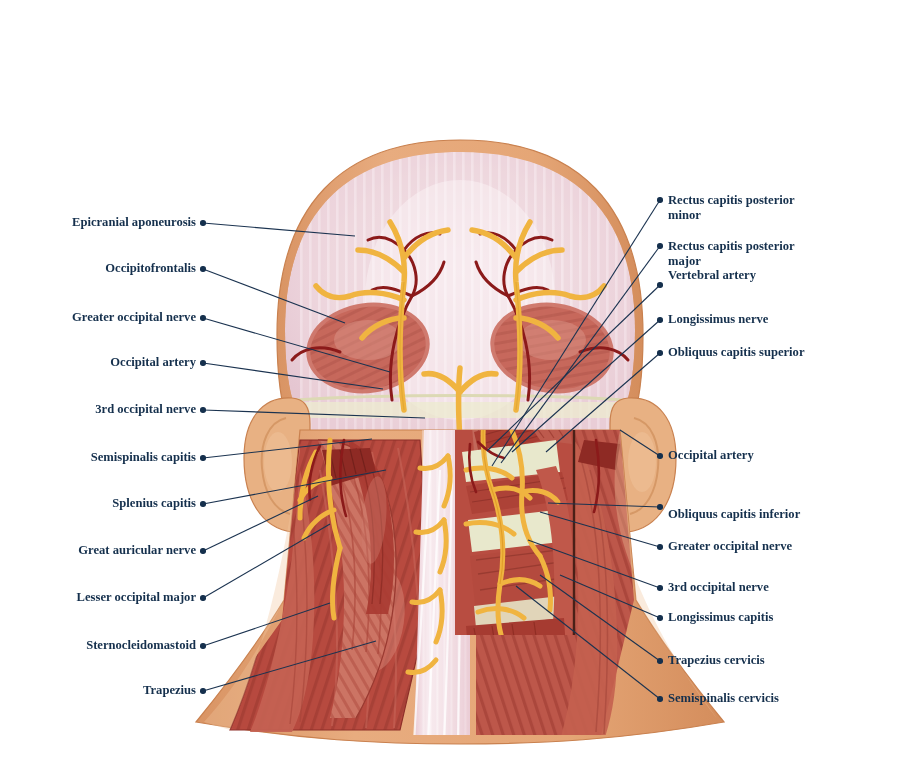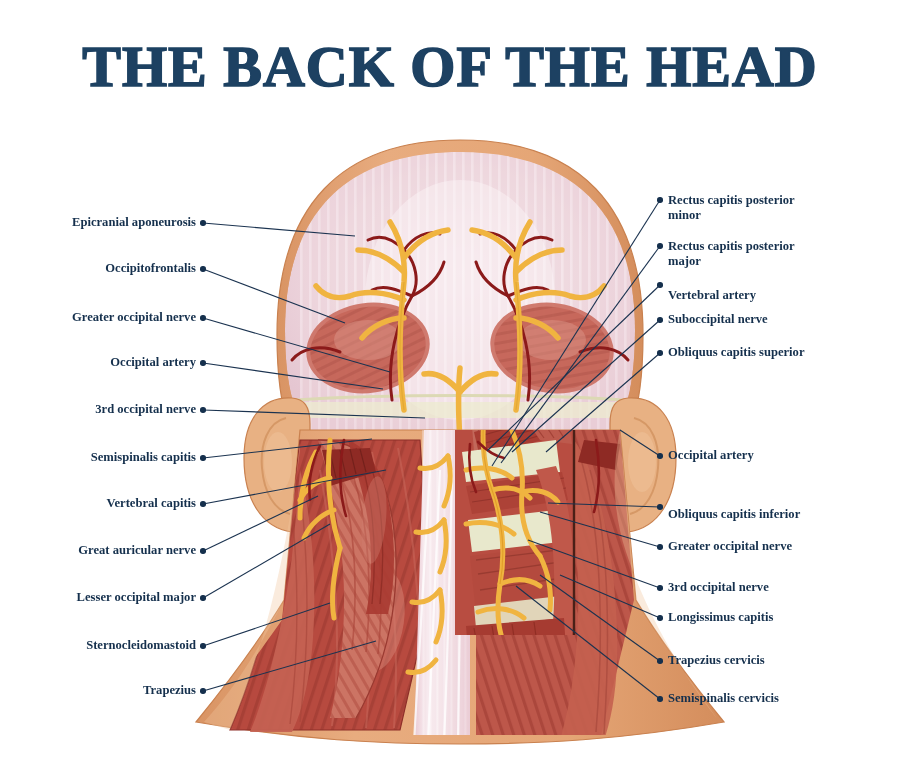--- a/index.html
+++ b/index.html
@@ -29,21 +29,20 @@
   .lbl.left{text-align:left;}
   .lbl.right{text-align:left;}
   .dot{position:absolute;width:5.5px;height:5.5px;border-radius:50%;
        background:#15304d;}
 </style>
 </head>
 <body>
 
 <div id="stage">
 
-  <div class="title">THE BACK OF THE HEAD</div>
 
   <div id="figure">
   <svg viewBox="0 0 900 779" xmlns="http://www.w3.org/2000/svg">
     <defs>
 
       <pattern id="striations" width="9" height="10" patternUnits="userSpaceOnUse">
         <rect width="9" height="10" fill="#efd7de"></rect>
         <rect x="3" width="2.6" height="10" fill="#fbf1f4" opacity="0.95"></rect>
       </pattern>
       <pattern id="striations2" width="7" height="10" patternUnits="userSpaceOnUse">
@@ -390,39 +389,39 @@
       <div class="lbl left" style="top: 261px; right: 704px;">Occipitofrontalis</div>
       <div class="dot" style="left: 200.25px; top: 266.25px;"></div>
       <div class="lbl left" style="top: 310px; right: 704px;">Greater occipital nerve</div>
       <div class="dot" style="left: 200.25px; top: 315.25px;"></div>
       <div class="lbl left" style="top: 355px; right: 704px;">Occipital artery</div>
       <div class="dot" style="left: 200.25px; top: 360.25px;"></div>
       <div class="lbl left" style="top: 402px; right: 704px;">3rd occipital nerve</div>
       <div class="dot" style="left: 200.25px; top: 407.25px;"></div>
       <div class="lbl left" style="top: 450px; right: 704px;">Semispinalis capitis</div>
       <div class="dot" style="left: 200.25px; top: 455.25px;"></div>
-      <div class="lbl left" style="top: 496px; right: 704px;">Vertebral capitis</div>
+      <div class="lbl left" style="top: 496px; right: 704px;">Splenius capitis</div>
       <div class="dot" style="left: 200.25px; top: 501.25px;"></div>
       <div class="lbl left" style="top: 543px; right: 704px;">Great auricular nerve</div>
       <div class="dot" style="left: 200.25px; top: 548.25px;"></div>
       <div class="lbl left" style="top: 590px; right: 704px;">Lesser occipital major</div>
       <div class="dot" style="left: 200.25px; top: 595.25px;"></div>
       <div class="lbl left" style="top: 638px; right: 704px;">Sternocleidomastoid</div>
       <div class="dot" style="left: 200.25px; top: 643.25px;"></div>
       <div class="lbl left" style="top: 683px; right: 704px;">Trapezius</div>
       <div class="dot" style="left: 200.25px; top: 688.25px;"></div>
       <div class="lbl right" style="top: 193px; left: 668px;">Rectus capitis posterior
 minor</div>
       <div class="dot" style="left: 657.25px; top: 197.25px;"></div>
       <div class="lbl right" style="top: 239px; left: 668px;">Rectus capitis posterior
 major</div>
       <div class="dot" style="left: 657.25px; top: 243.25px;"></div>
-      <div class="lbl right" style="top: 288px; left: 668px;">Vertebral artery</div>
+      <div class="lbl right" style="top: 268px; left: 668px;">Vertebral artery</div>
       <div class="dot" style="left: 657.25px; top: 282.25px;"></div>
-      <div class="lbl right" style="top: 312px; left: 668px;">Suboccipital nerve</div>
+      <div class="lbl right" style="top: 312px; left: 668px;">Longissimus nerve</div>
       <div class="dot" style="left: 657.25px; top: 317.25px;"></div>
       <div class="lbl right" style="top: 345px; left: 668px;">Obliquus capitis superior</div>
       <div class="dot" style="left: 657.25px; top: 350.25px;"></div>
       <div class="lbl right" style="top: 448px; left: 668px;">Occipital artery</div>
       <div class="dot" style="left: 657.25px; top: 453.25px;"></div>
       <div class="lbl right" style="top: 499px; left: 668px; margin-top: 8px;">Obliquus capitis inferior</div>
       <div class="dot" style="left: 657.25px; top: 504.25px;"></div>
       <div class="lbl right" style="top: 539px; left: 668px;">Greater occipital nerve</div>
       <div class="dot" style="left: 657.25px; top: 544.25px;"></div>
       <div class="lbl right" style="top: 580px; left: 668px;">3rd occipital nerve</div>

